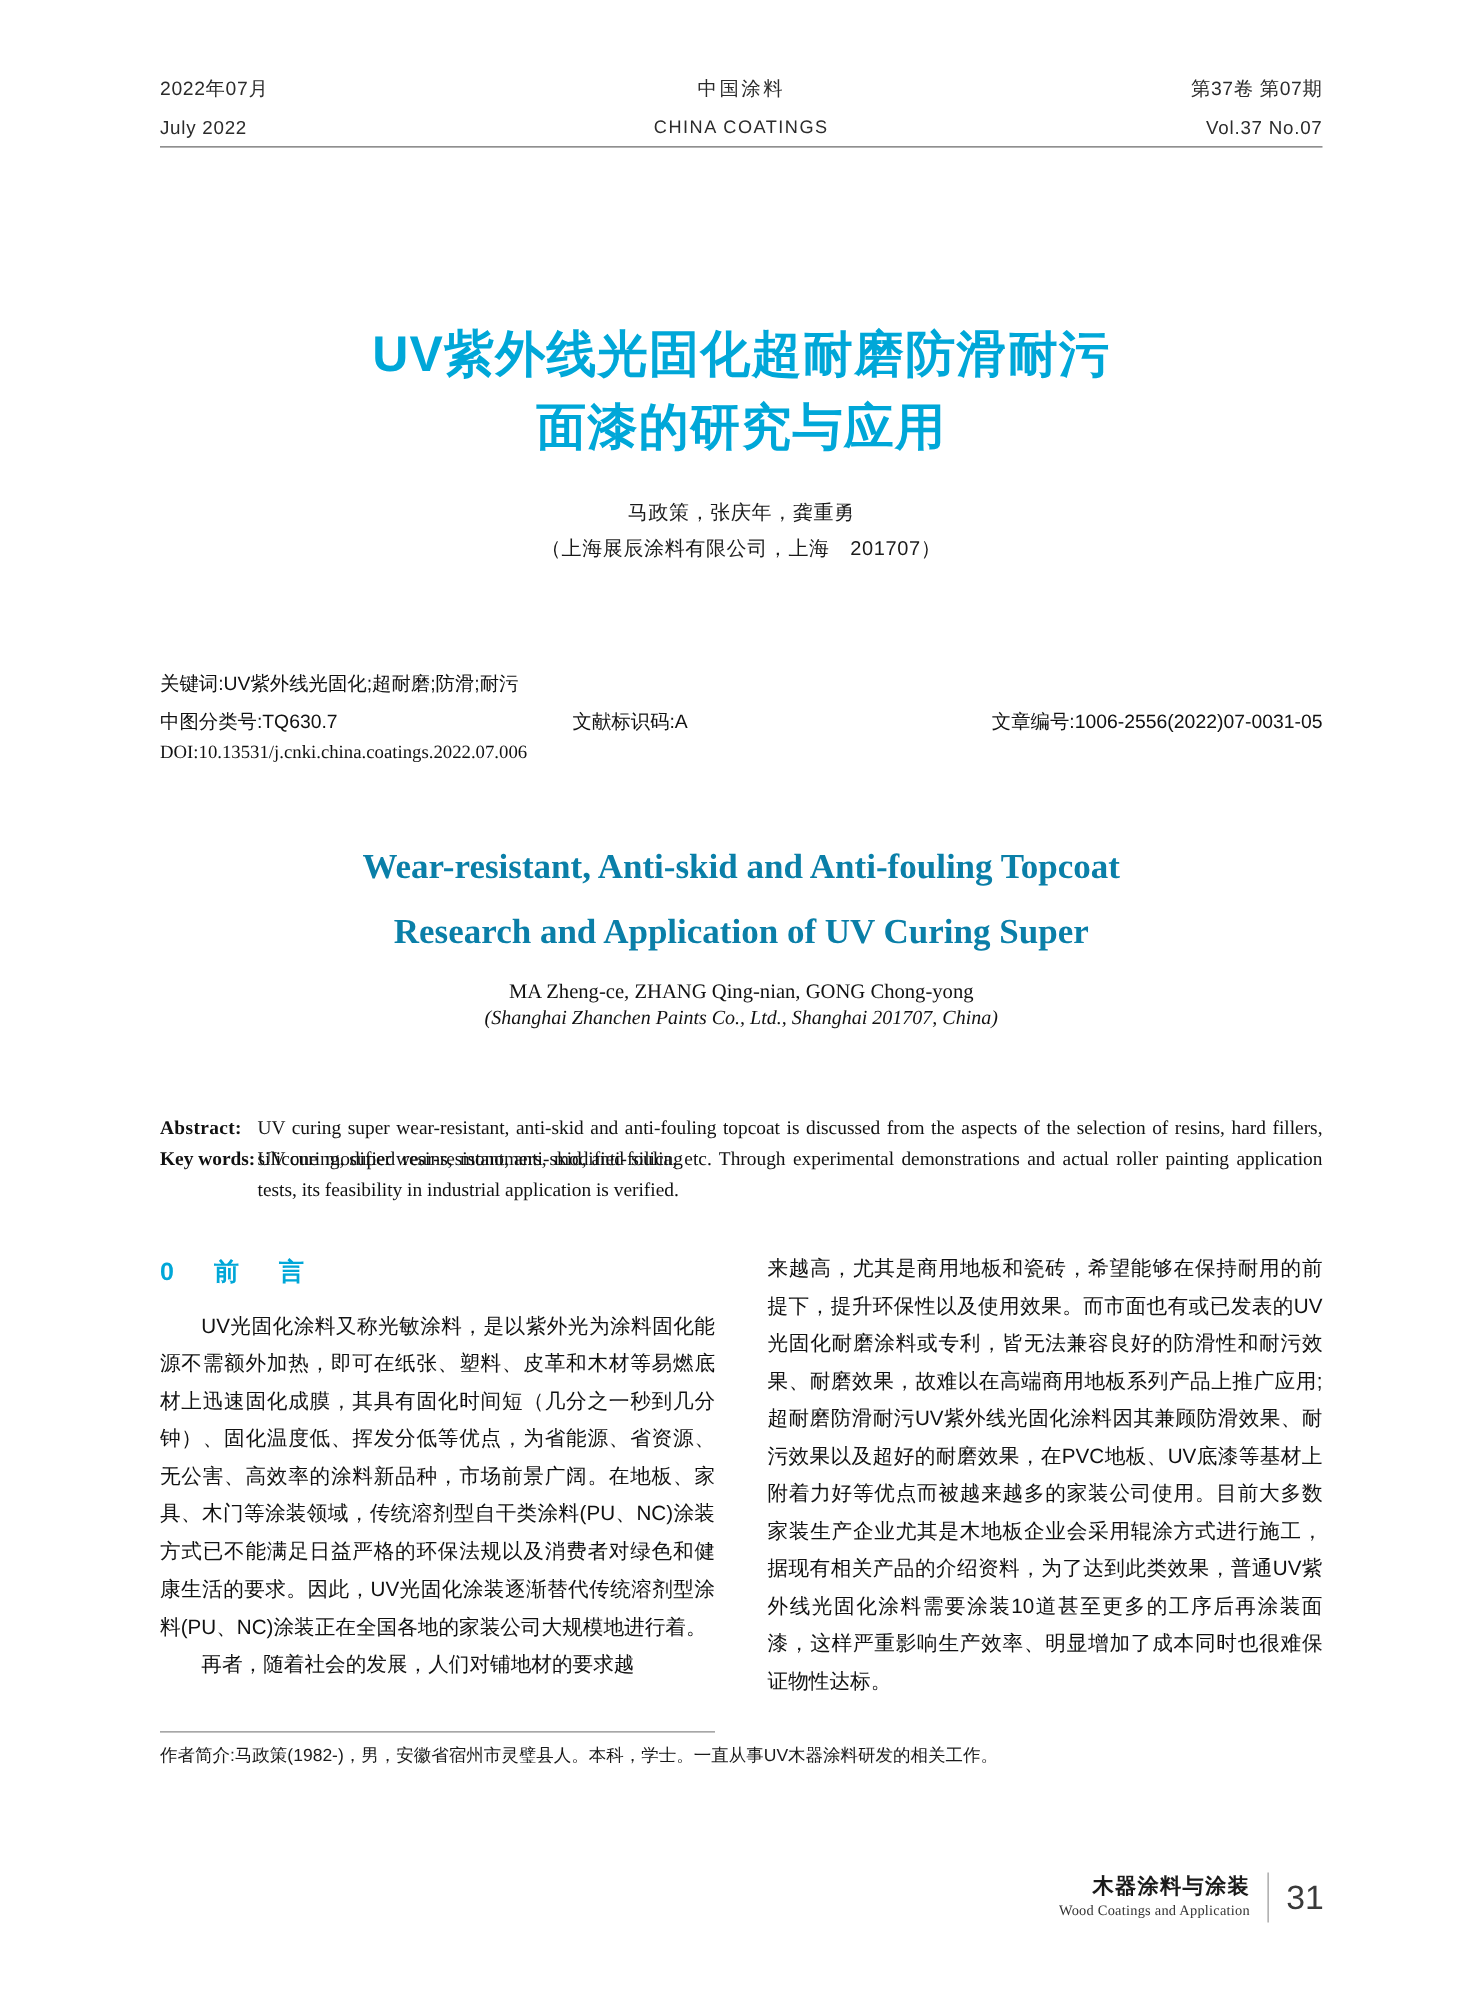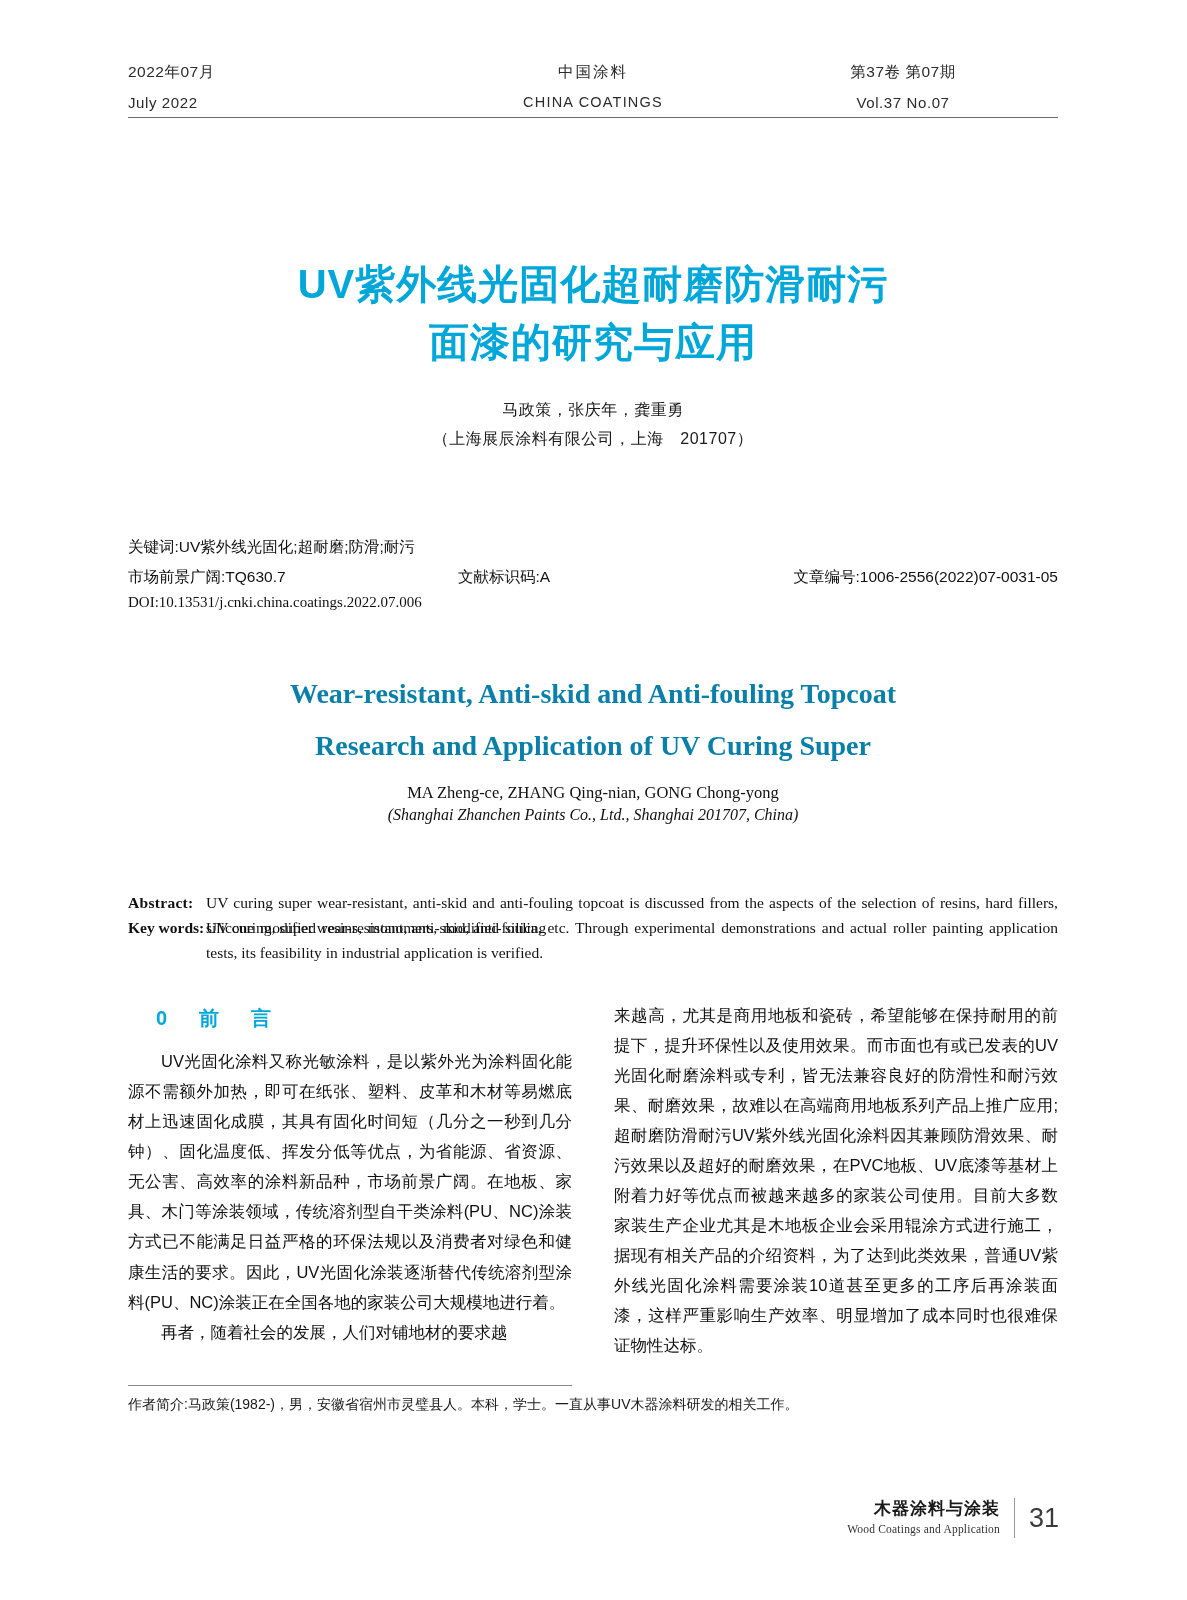--- a/index.html
+++ b/index.html
@@ -32,21 +32,21 @@
     justify-content: space-between;
     align-items: flex-start;
     font-family: "Liberation Sans", sans-serif;
   }
   .runhead .col {
     display: flex;
     flex-direction: column;
     gap: 3px;
   }
   .runhead .col.center { align-items: center; }
-  .runhead .col.right { align-items: center; }
+  .runhead .col.right { align-items: flex-end; }
   .runhead .l1 {
     font-size: 15.5px;
     color: #2b2b2b;
     letter-spacing: .5px;
   }
   .runhead .l2 {
     font-size: 15px;
     color: #2b2b2b;
     letter-spacing: .6px;
   }
@@ -245,21 +245,20 @@
     text-align: justify;
     text-justify: inter-ideograph;
   }
   .sec-head {
     color: #00a7d8;
     font-family: "Liberation Sans", sans-serif;
     font-weight: bold;
     font-size: 20px;
     letter-spacing: 6px;
     margin-bottom: 10px;
-    margin-left: 28px;
   }
   .col p {
     margin: 0;
     text-indent: 2em;
   }
 
   
   .rule-foot {
     position: absolute;
     left: 128px;
@@ -343,21 +342,21 @@
     <div>面漆的研究与应用</div>
   </div>
 
   <div class="authors-cn">马政策，张庆年，龚重勇</div>
   <div class="affil-cn">（上海展辰涂料有限公司，上海　201707）</div>
 
 
   <div class="kw-cn">关键词:UV紫外线光固化;超耐磨;防滑;耐污</div>
 
   <div class="clsline">
-    <div class="a">市场前景广阔:TQ630.7</div>
+    <div class="a">中图分类号:TQ630.7</div>
     <div class="b">文献标识码:A</div>
     <div class="c">文章编号:1006-2556(2022)07-0031-05</div>
   </div>
   <div class="doi">DOI:10.13531/j.cnki.china.coatings.2022.07.006</div>
 
   <div class="title-en">
     <div>Wear-resistant, Anti-skid and Anti-fouling Topcoat</div>
     <div>Research and Application of UV Curing Super</div>
   </div>
   <div class="authors-en">MA Zheng-ce, ZHANG Qing-nian, GONG Chong-yong</div>

